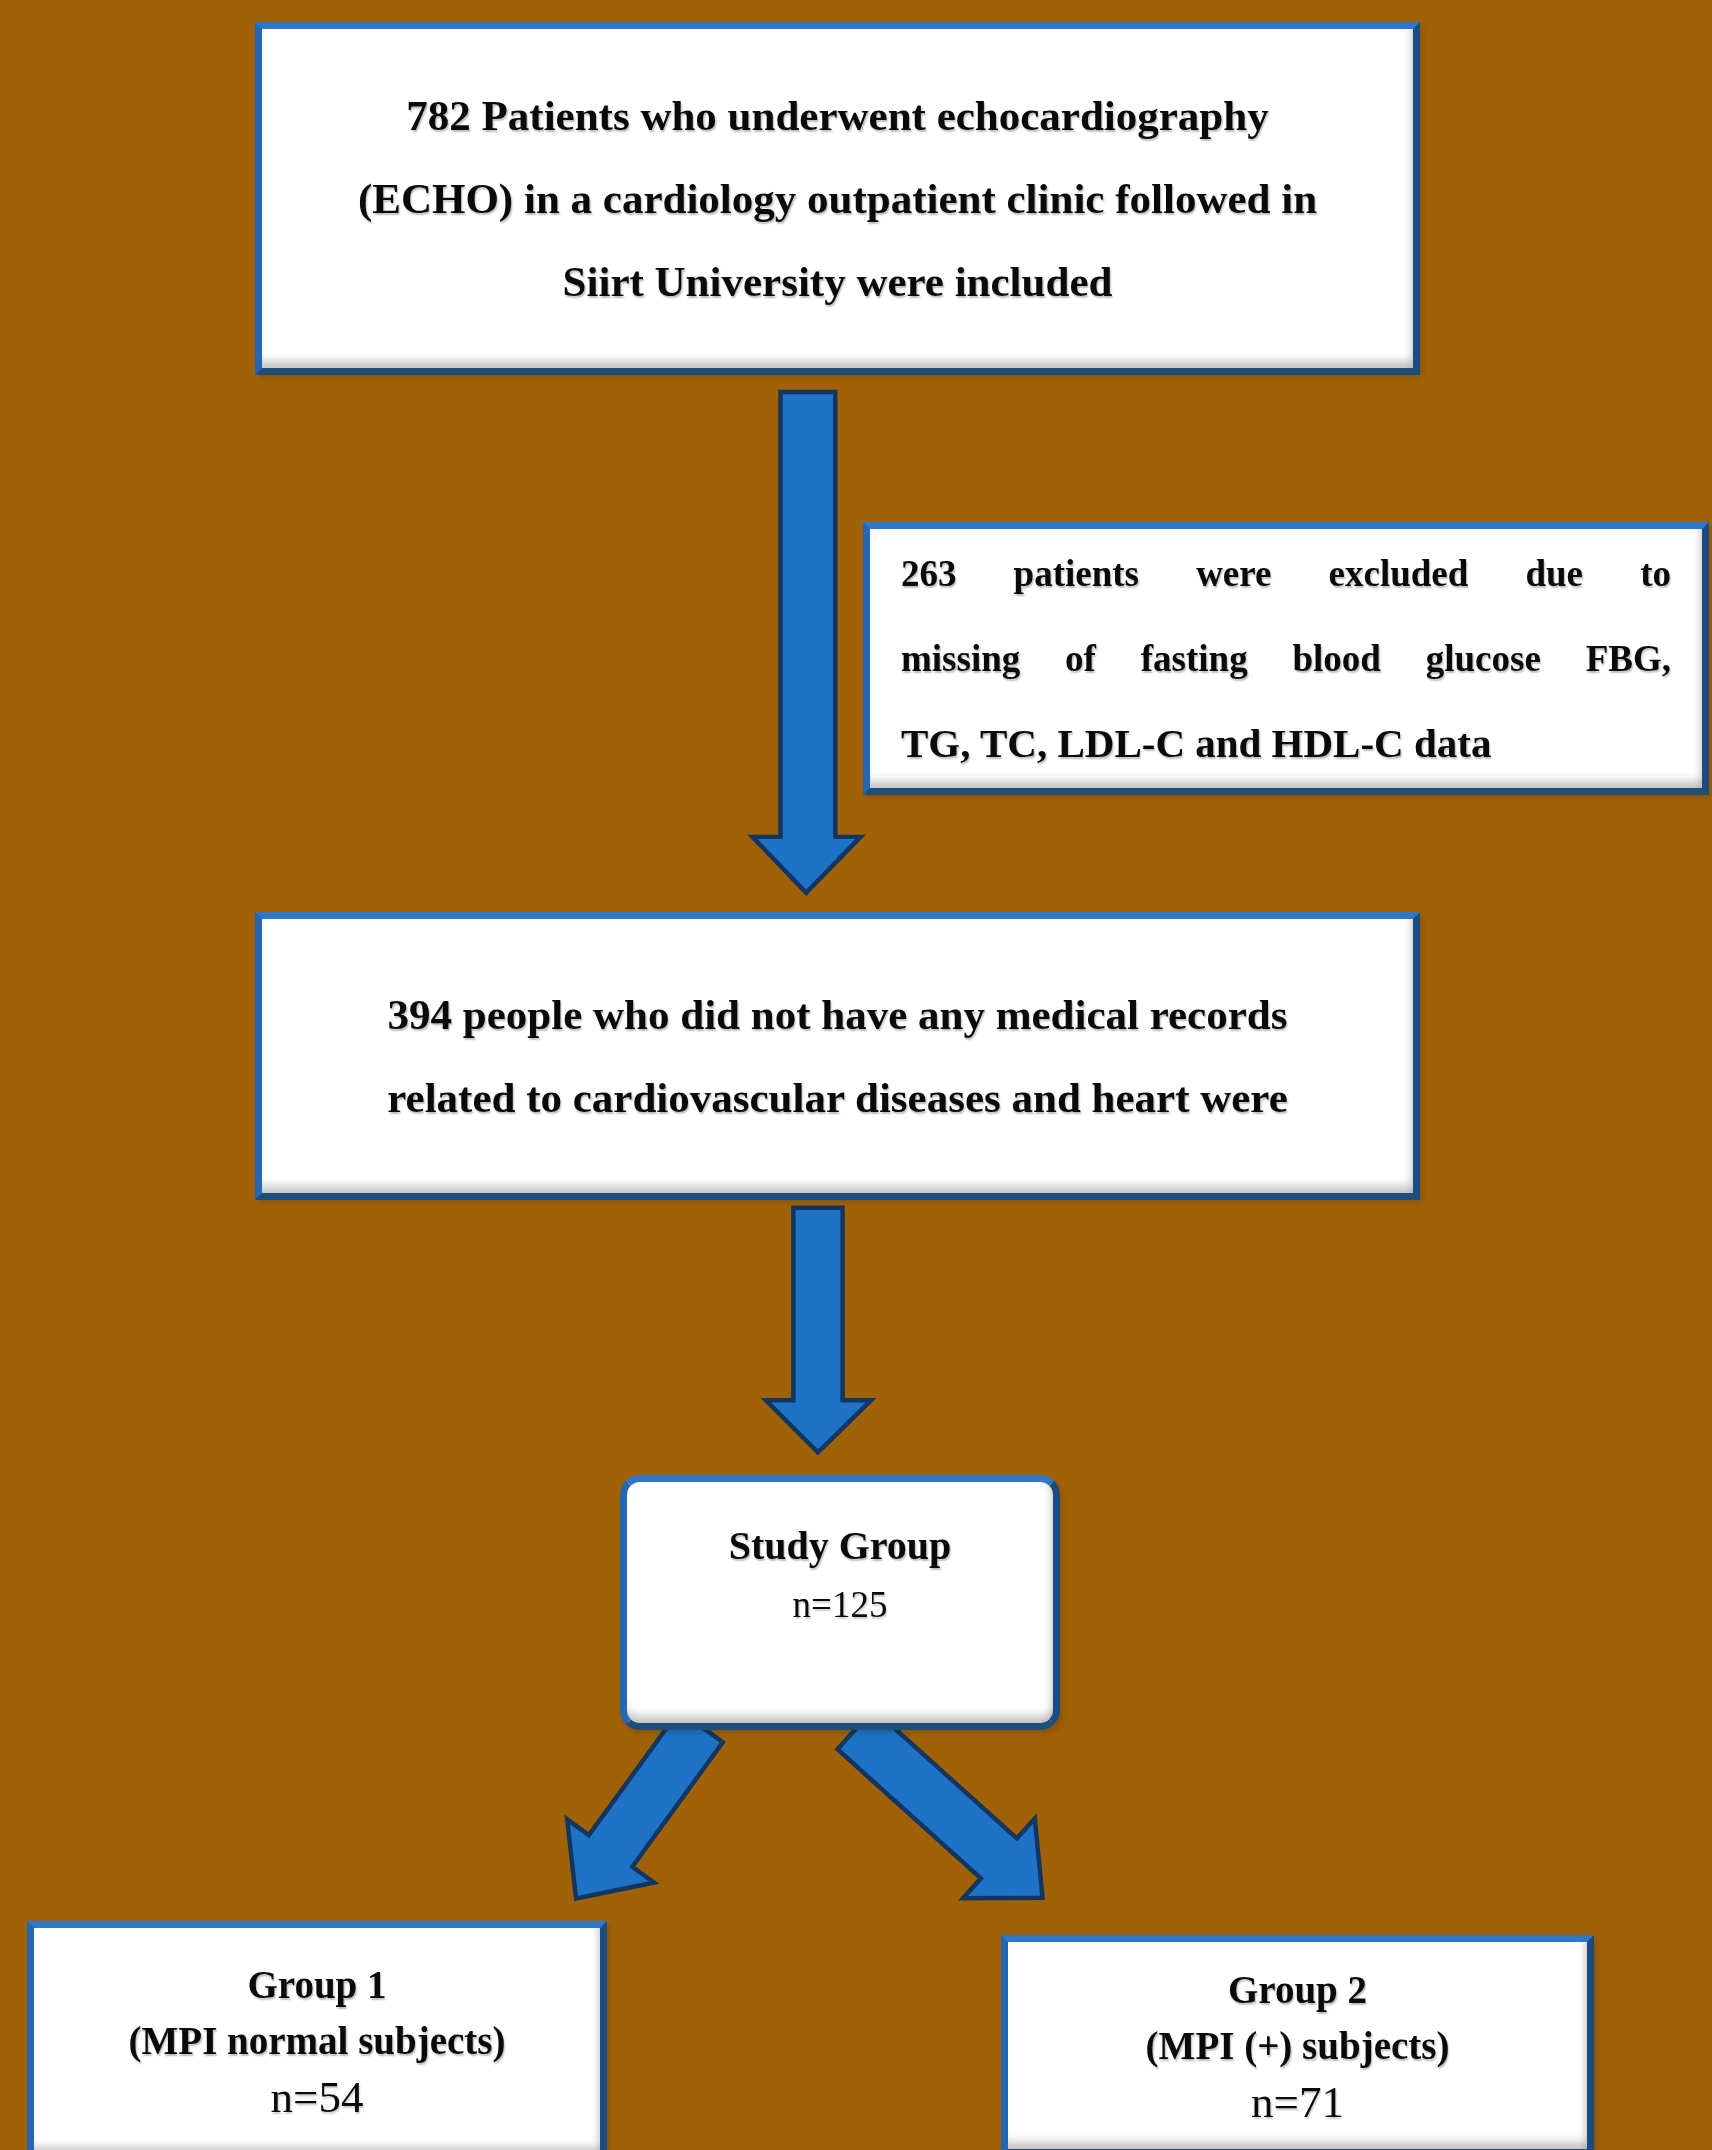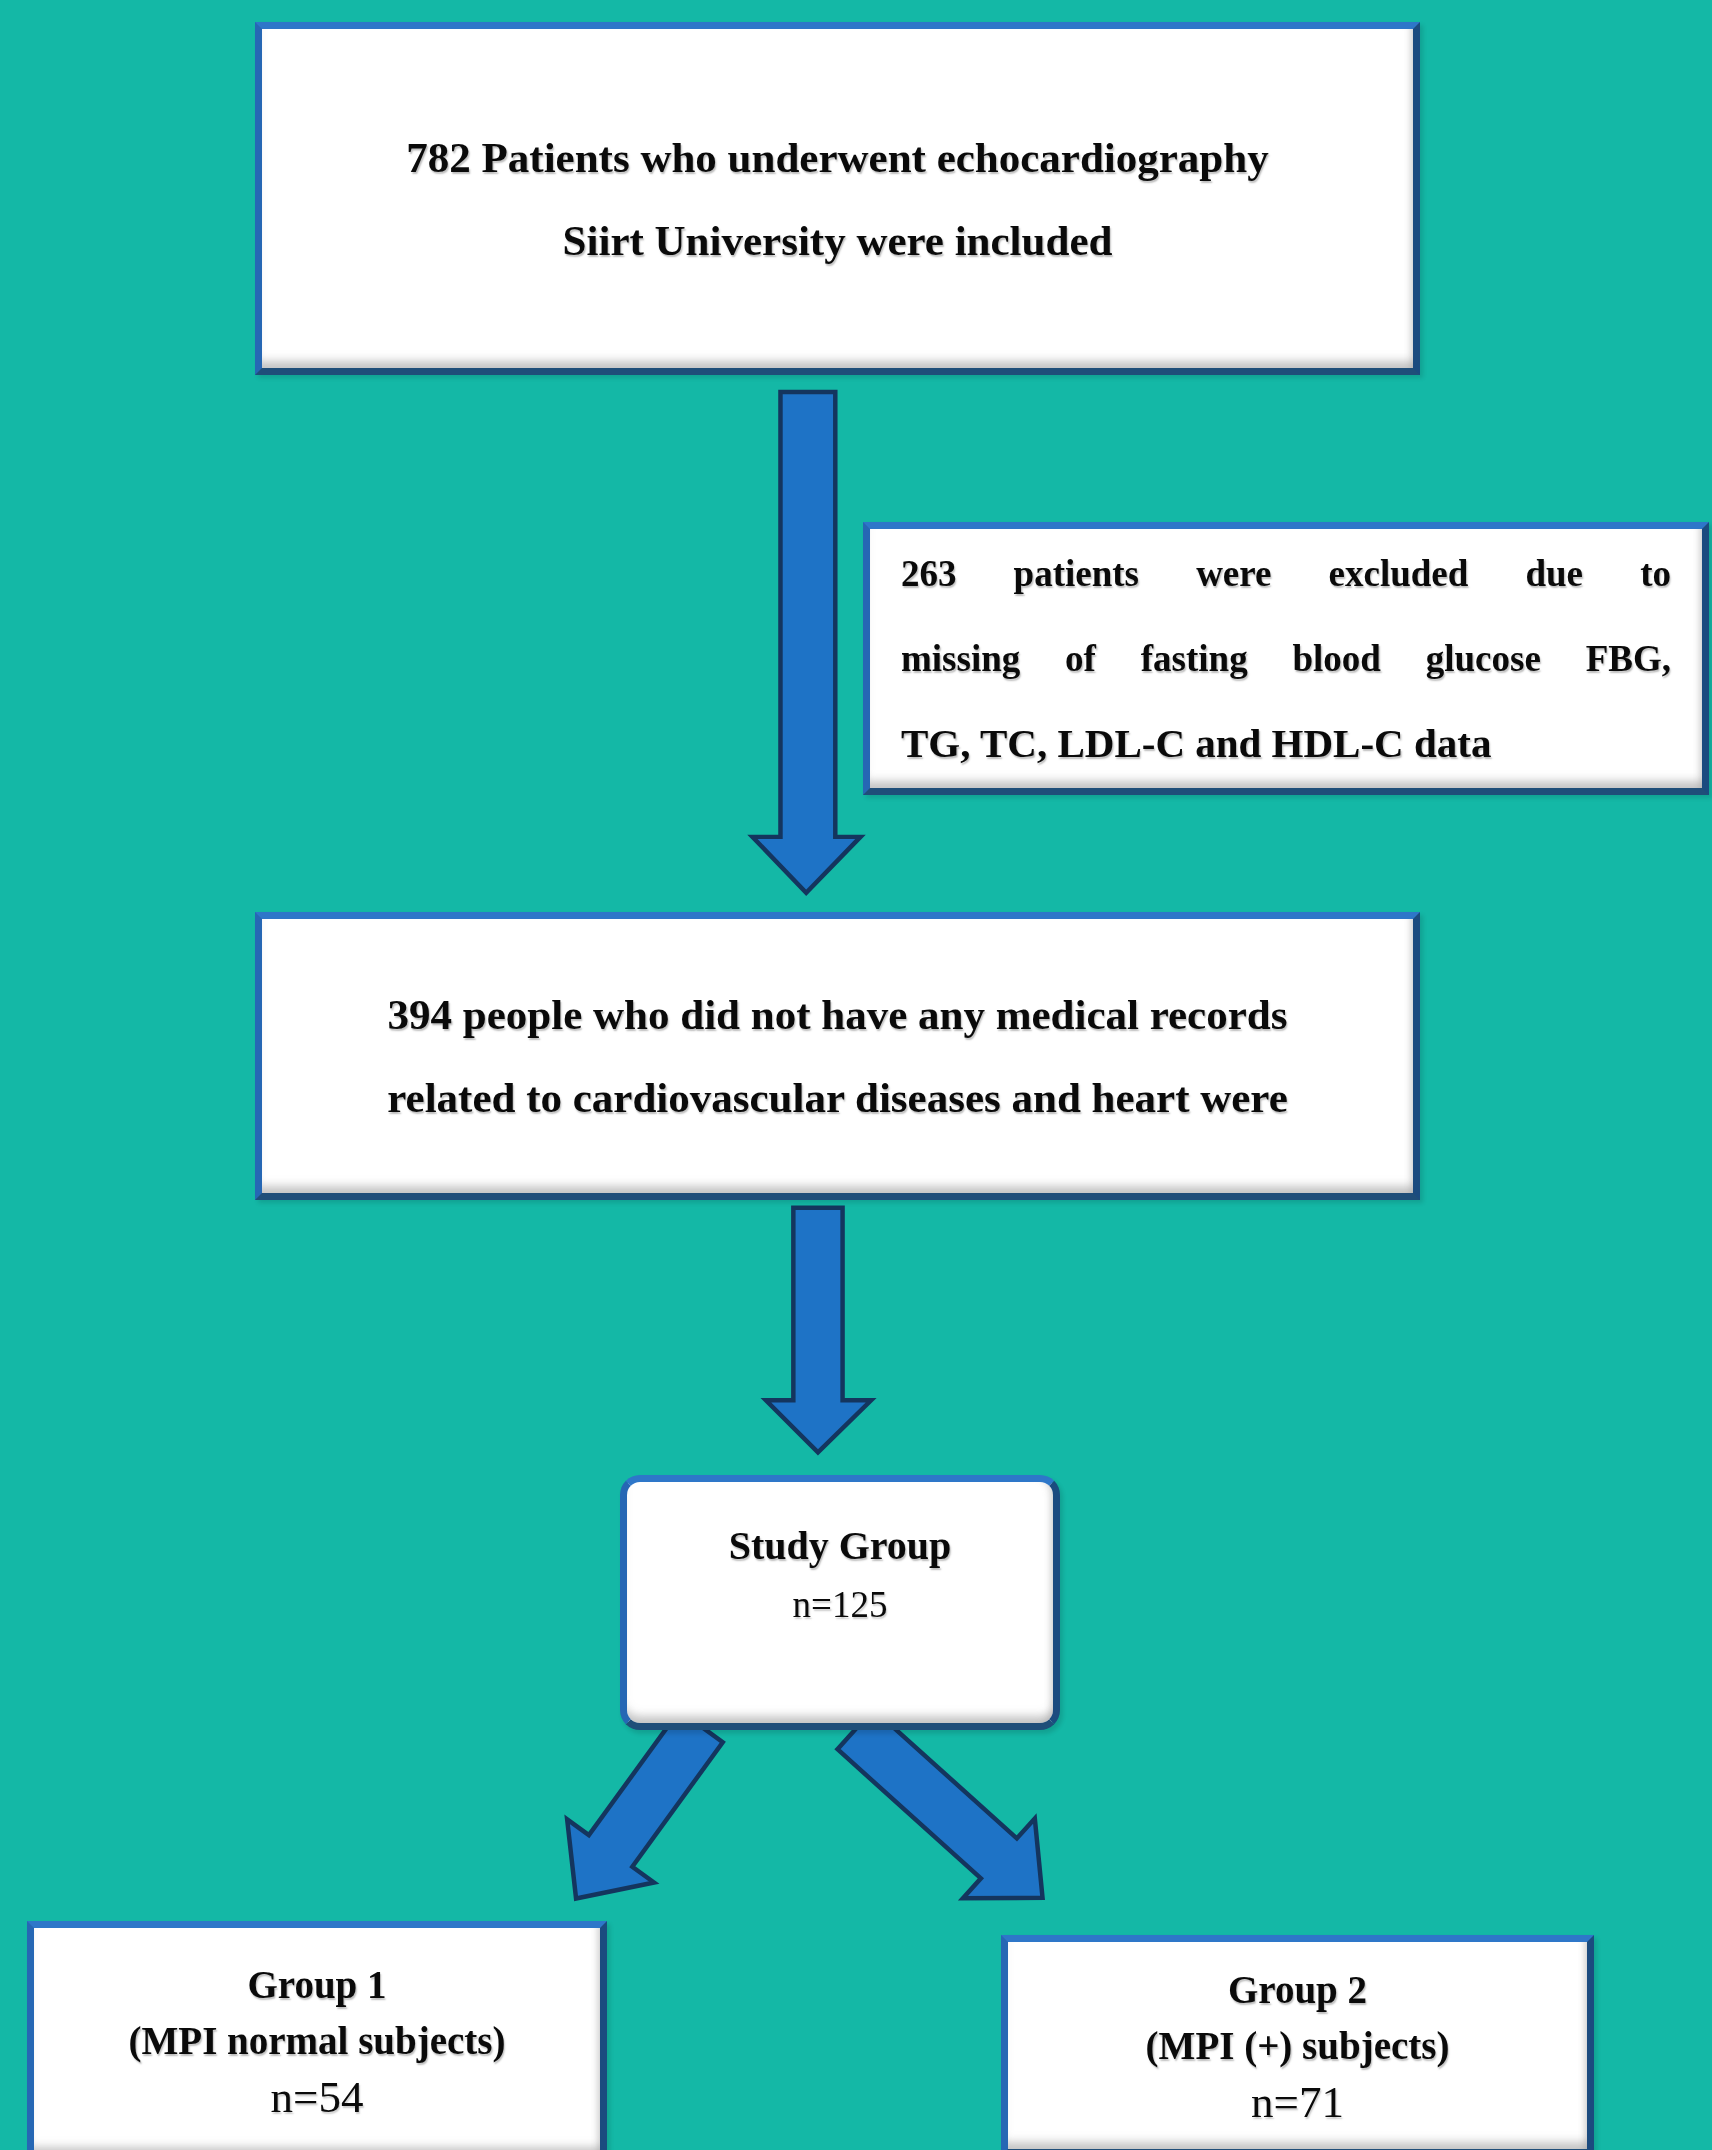--- a/index.html
+++ b/index.html
@@ -4,21 +4,21 @@
 <style>
   html, body {
     margin: 0;
     padding: 0;
     background: #ffffff;
   }
   #canvas {
     position: relative;
     width: 1712px;
     height: 2151px;
-    background: #14b8a6;
+    background: #a16207;
     overflow: hidden;
     font-family: "Liberation Serif", "DejaVu Serif", serif;
   }
   #arrow-layer {
     position: absolute;
     left: 0; top: 0;
     width: 1712px;
     height: 2151px;
     z-index: 1;
   }
@@ -111,20 +111,21 @@
       <polygon class="block-arrow" points="-48,0 48,0 48,275 96,275 0,380 -96,275 -48,275"></polygon>
     </g>
     <g transform="translate(1529,3090) rotate(-48)">
       <polygon class="block-arrow" points="-48,0 48,0 48,345 96,345 0,450 -96,345 -48,345"></polygon>
     </g>
   </svg>
 
   <div class="fbox big-text" id="inclusion-box">
     <div class="fbox-inner">
       <div class="bline">782 Patients who underwent echocardiography</div>
+      <div class="bline">(ECHO) in a cardiology outpatient clinic followed in</div>
       <div class="bline">Siirt University were included</div>
     </div>
   </div>
 
   <div class="fbox" id="exclusion-box">
     <div class="fbox-inner">
       <div>
           <div class="jline">
             <span>263</span>
             <span>patients</span>

